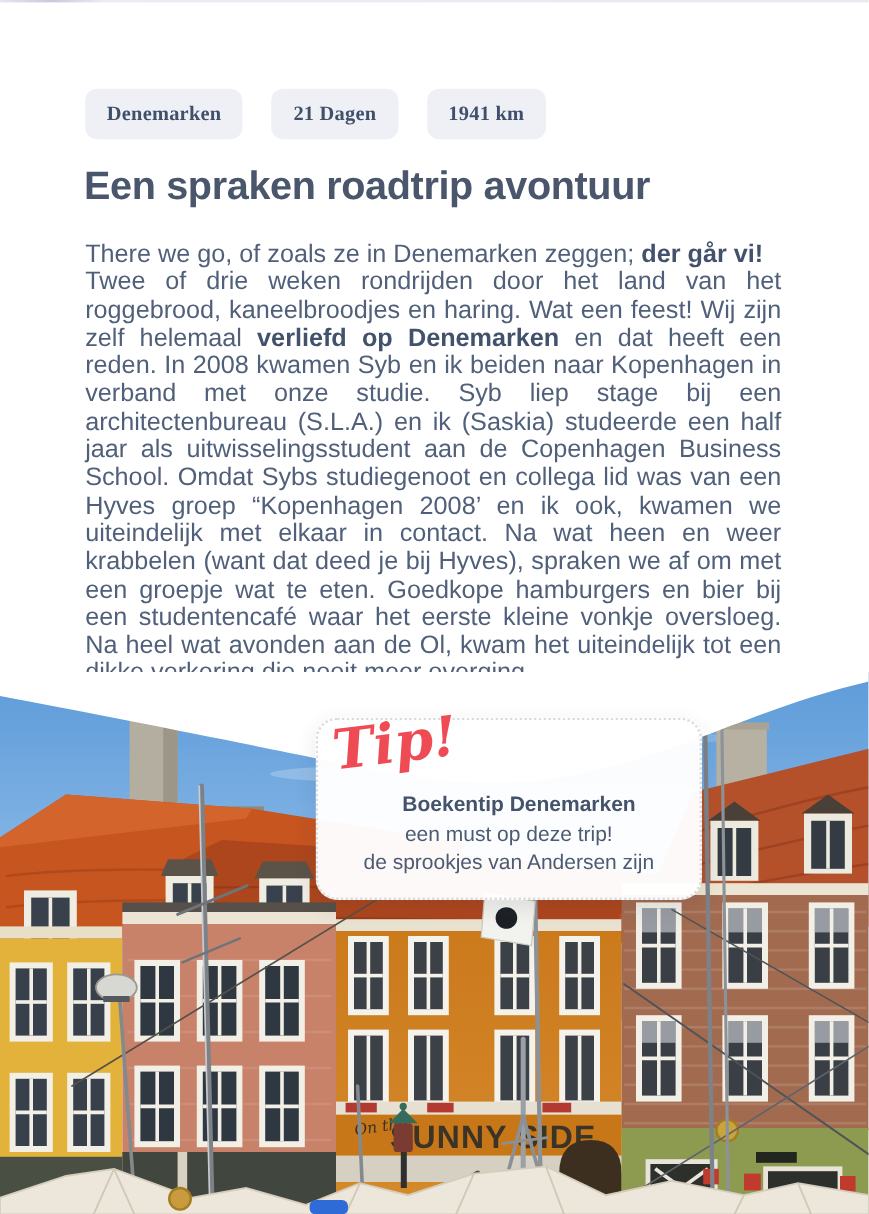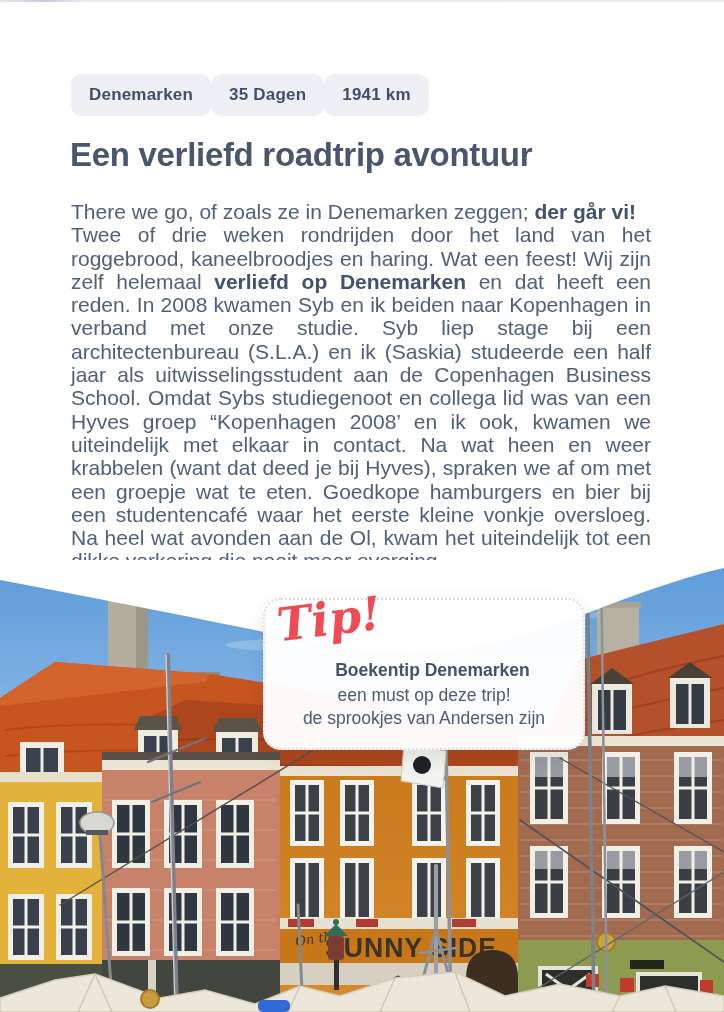--- a/index.html
+++ b/index.html
@@ -3,21 +3,21 @@
 <meta charset="utf-8">
 <style>
   html,body{margin:0;padding:0;background:#ffffff;}
   .page{
     position:relative;width:724px;height:1012px;overflow:hidden;background:#ffffff;
     font-family:"Liberation Sans",sans-serif;
   }
   .top-line{position:absolute;top:0;left:0;width:724px;height:2px;
     background:linear-gradient(90deg,#e6e6ef 0%,#c9c9dd 6%,#ececf4 12%,#e9e9f1 100%);}
   
-  .badges{position:absolute;left:71px;top:74px;display:flex;gap:0;}
+  .badges{position:absolute;left:71px;top:74px;display:flex;gap:24px;font-family:Liberation Serif, serif;}
   .badge{background:#eef0f5;color:#40506a;font-weight:bold;font-size:17px;
     padding:11px 18px;border-radius:10px;letter-spacing:.2px;}
   
   .heading{position:absolute;left:70px;top:136px;margin:0;font-size:33px;font-weight:bold;
     color:#49566c;letter-spacing:-0.3px;}
   
   .intro{position:absolute;left:71px;top:200px;width:580px;color:#51607a;
     font-size:21px;line-height:23.3px;}
   .intro p{margin:0;text-align:justify;}
   .intro p.lead{text-align:left;}
@@ -36,25 +36,25 @@
   .tip-text{text-align:center;font-size:17.5px;color:#4c5b71;line-height:1.33;margin-top:3px;}
 </style>
 </head>
 <body>
 
 <div class="page">
   <div class="top-line"></div>
 
   <div class="badges">
     <span class="badge">Denemarken</span>
-    <span class="badge">35 Dagen</span>
+    <span class="badge">21 Dagen</span>
     <span class="badge">1941 km</span>
   </div>
 
-  <h1 class="heading">Een verliefd roadtrip avontuur</h1>
+  <h1 class="heading">Een spraken roadtrip avontuur</h1>
 
   <div class="intro">
     <p class="lead"><span>There we go, of zoals ze in Denemarken zeggen; </span><b>der går vi!</b></p>
     <p><span>Twee of drie weken rondrijden door het land van het roggebrood, kaneelbroodjes en haring. Wat een feest! Wij zijn zelf helemaal </span><b>verliefd op Denemarken</b><span> en dat heeft een reden. In 2008 kwamen Syb en ik beiden naar Kopenhagen in verband met onze studie. Syb liep stage bij een architectenbureau (S.L.A.) en ik (Saskia) studeerde een half jaar als uitwisselingsstudent aan de Copenhagen Business School. Omdat Sybs studiegenoot en collega lid was van een Hyves groep “Kopenhagen 2008’ en ik ook, kwamen we uiteindelijk met elkaar in contact. Na wat heen en weer krabbelen (want dat deed je bij Hyves), spraken we af om met een groepje wat te eten. Goedkope hamburgers en bier bij een studentencafé waar het eerste kleine vonkje oversloeg. Na heel wat avonden aan de Ol, kwam het uiteindelijk tot een dikke verkering die nooit meer overging.</span></p>
   </div>
 
   <div class="photo">
     <svg width="724" height="452" viewBox="0 560 724 452" xmlns="http://www.w3.org/2000/svg">
       <defs>
         <linearGradient id="sky" x1="0" y1="0" x2="0" y2="1">

